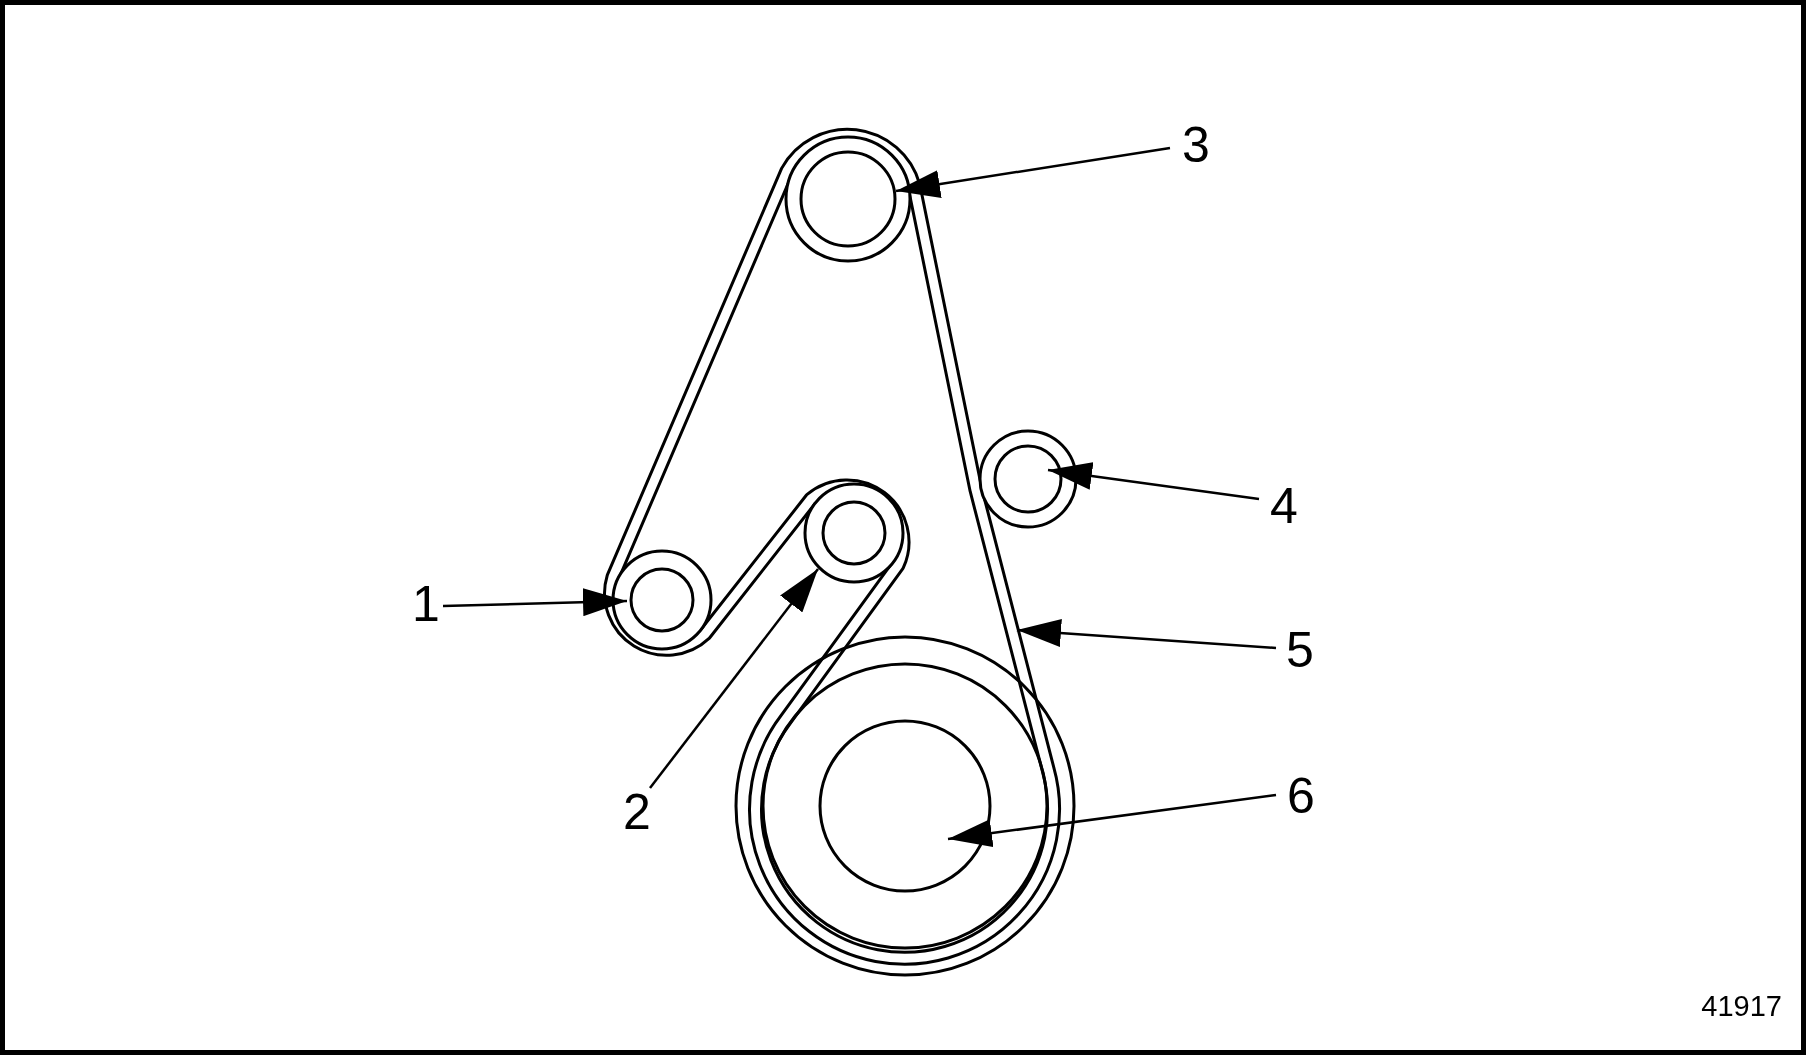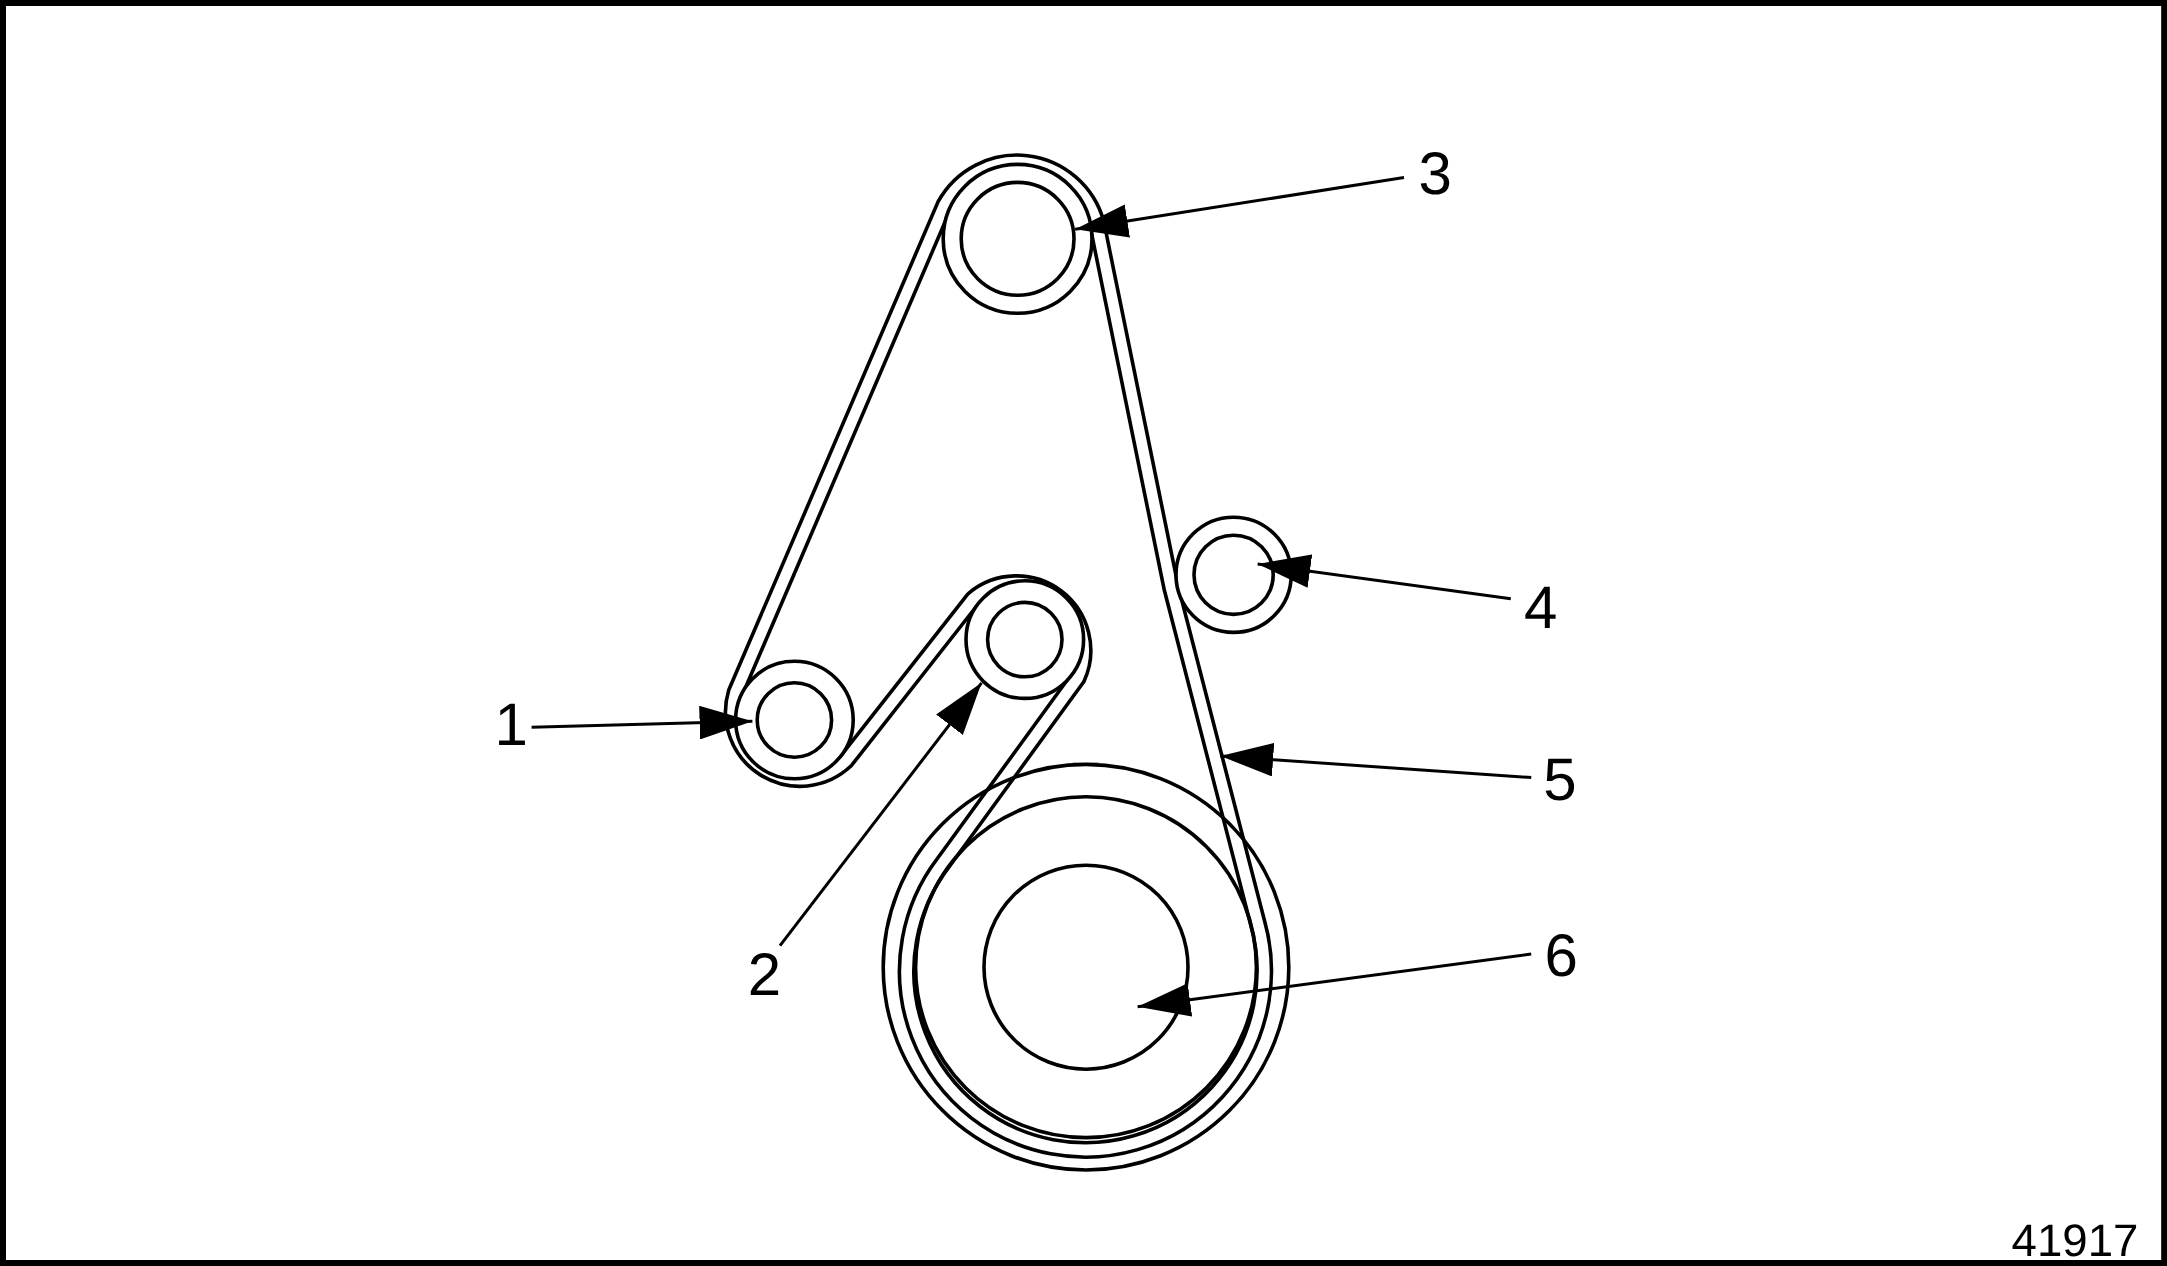--- a/index.html
+++ b/index.html
@@ -34,22 +34,22 @@
     transform: translate(-50%, -50%);
     font-size: 50px;
     line-height: 1;
     color: #000000;
     white-space: nowrap;
     user-select: none;
   }
   .figure-number {
     position: absolute;
     right: 24px;
-    top: 1016px;
-    font-size: 38px;
+    top: 992px;
+    font-size: 29px;
     line-height: 1;
     color: #000000;
     white-space: nowrap;
   }
 </style>
 </head>
 <body>
 
 <div class="stage">
 

